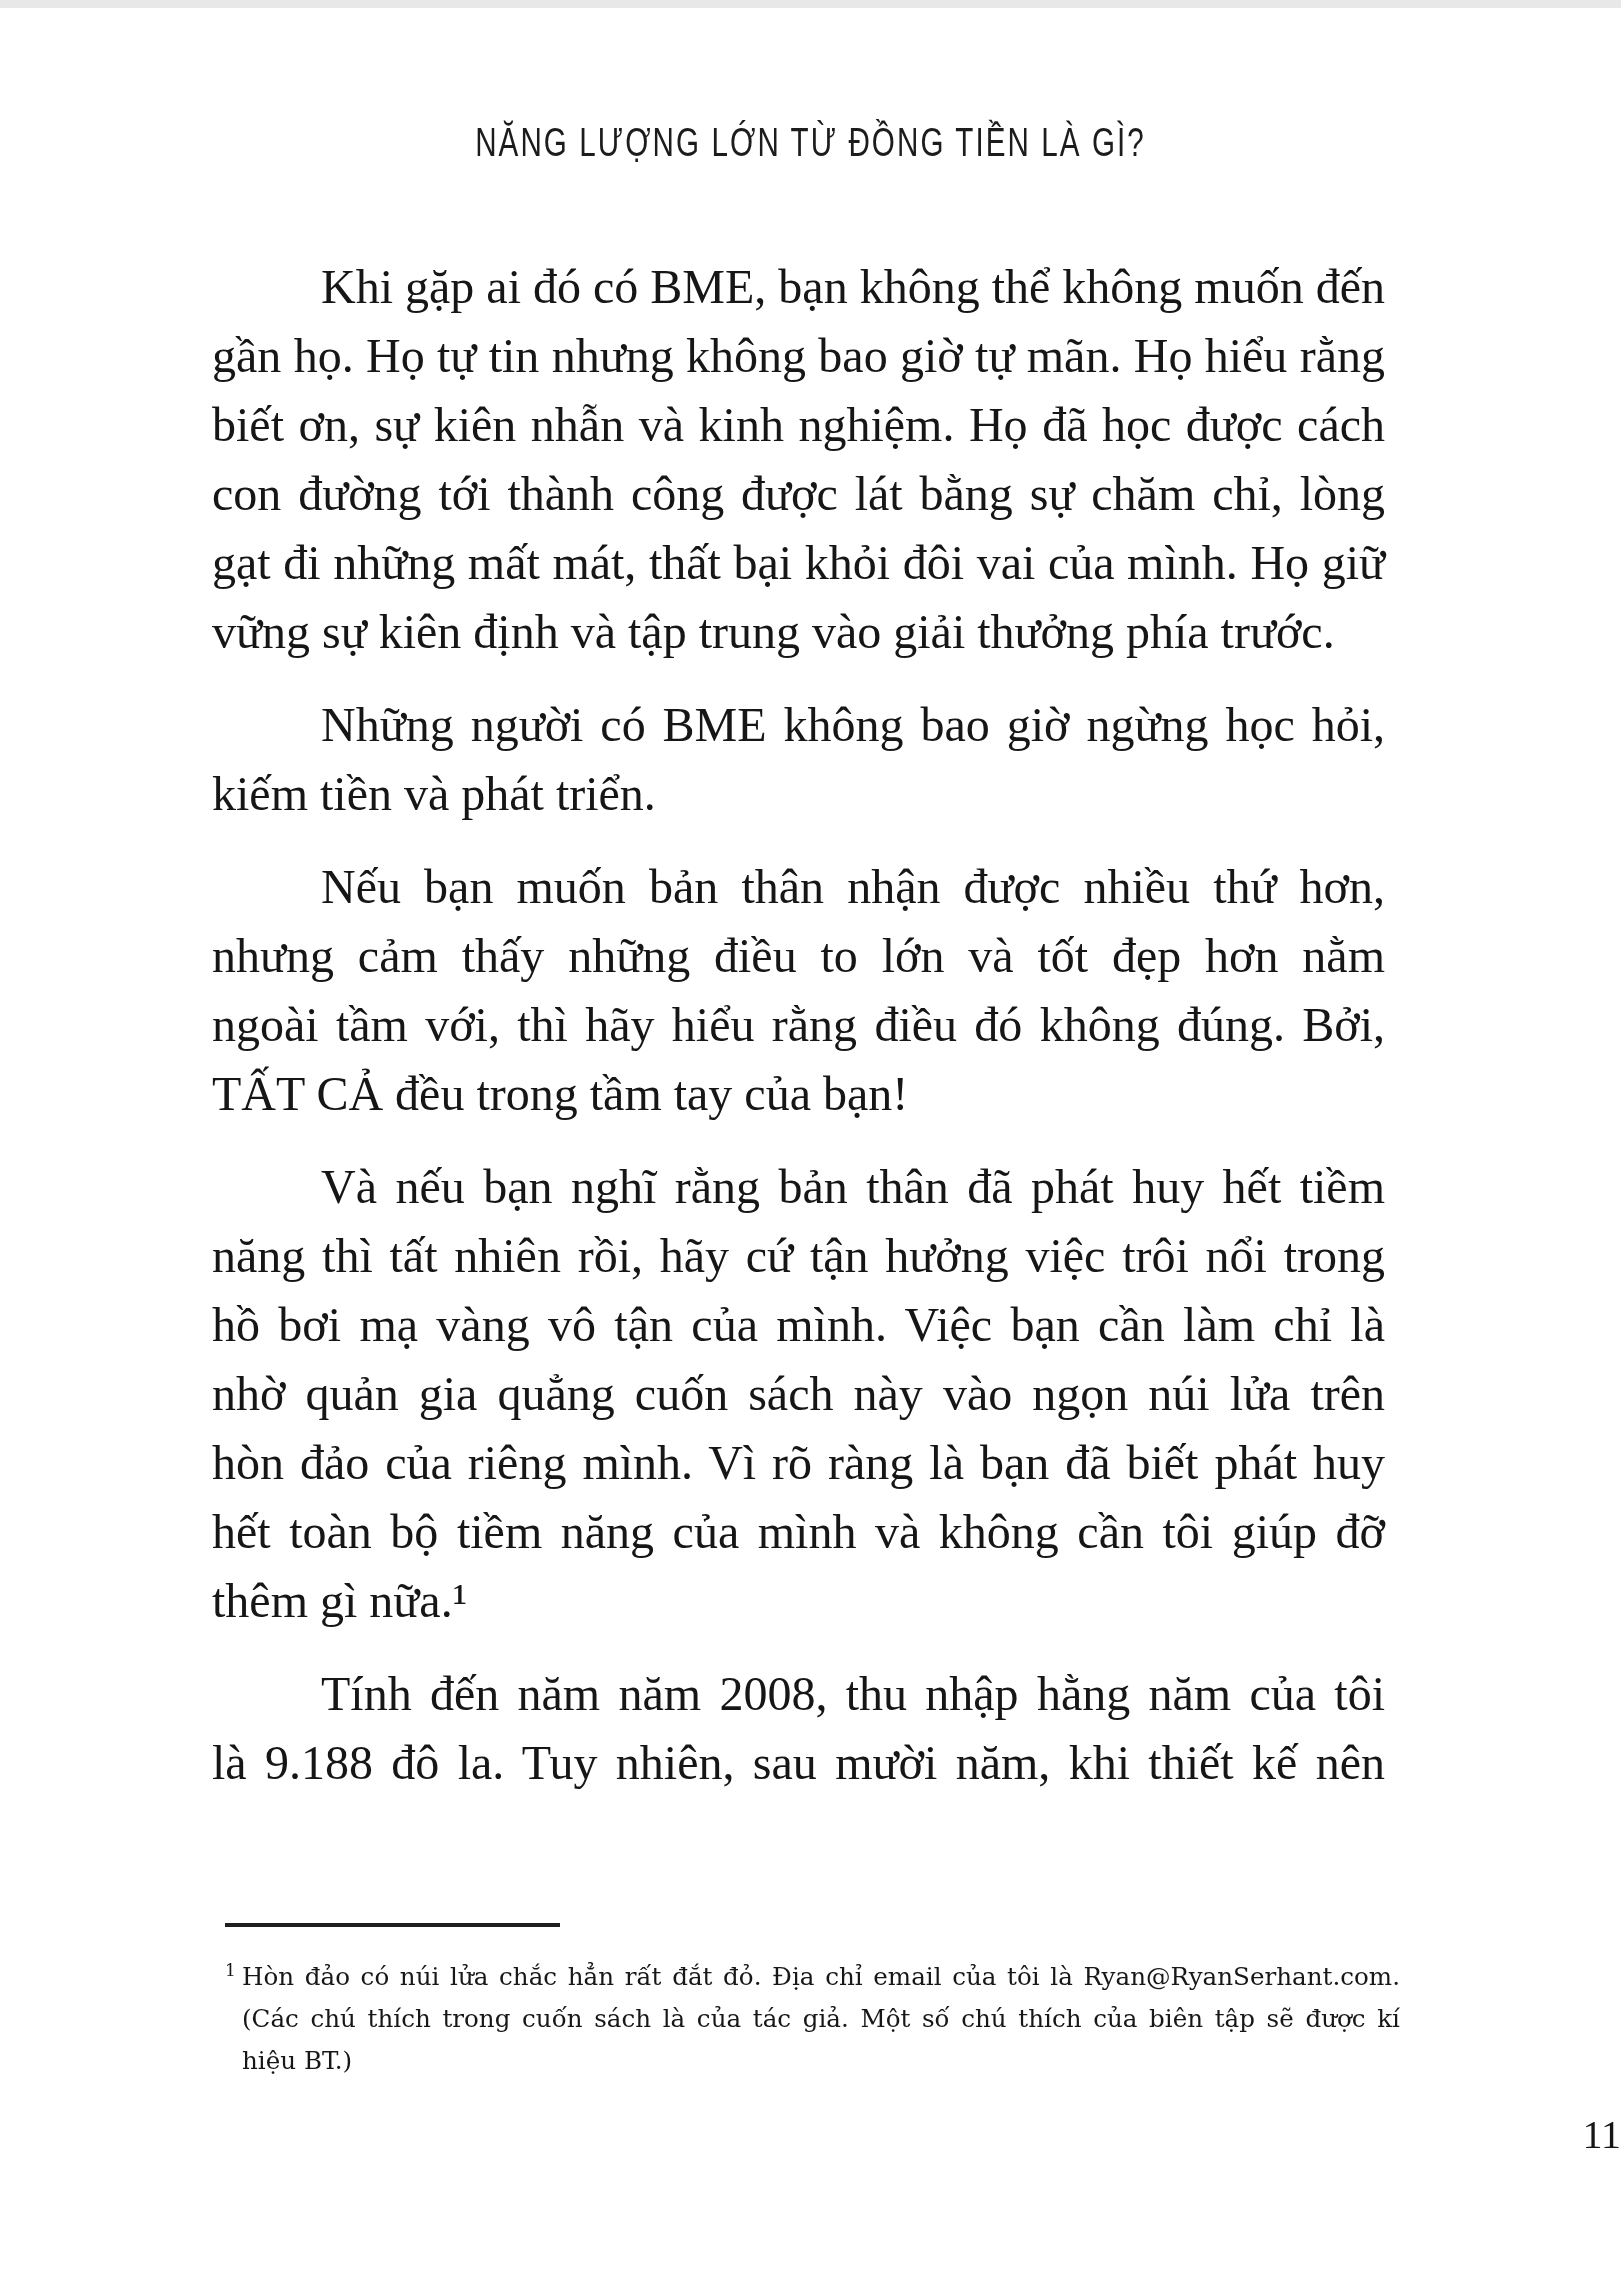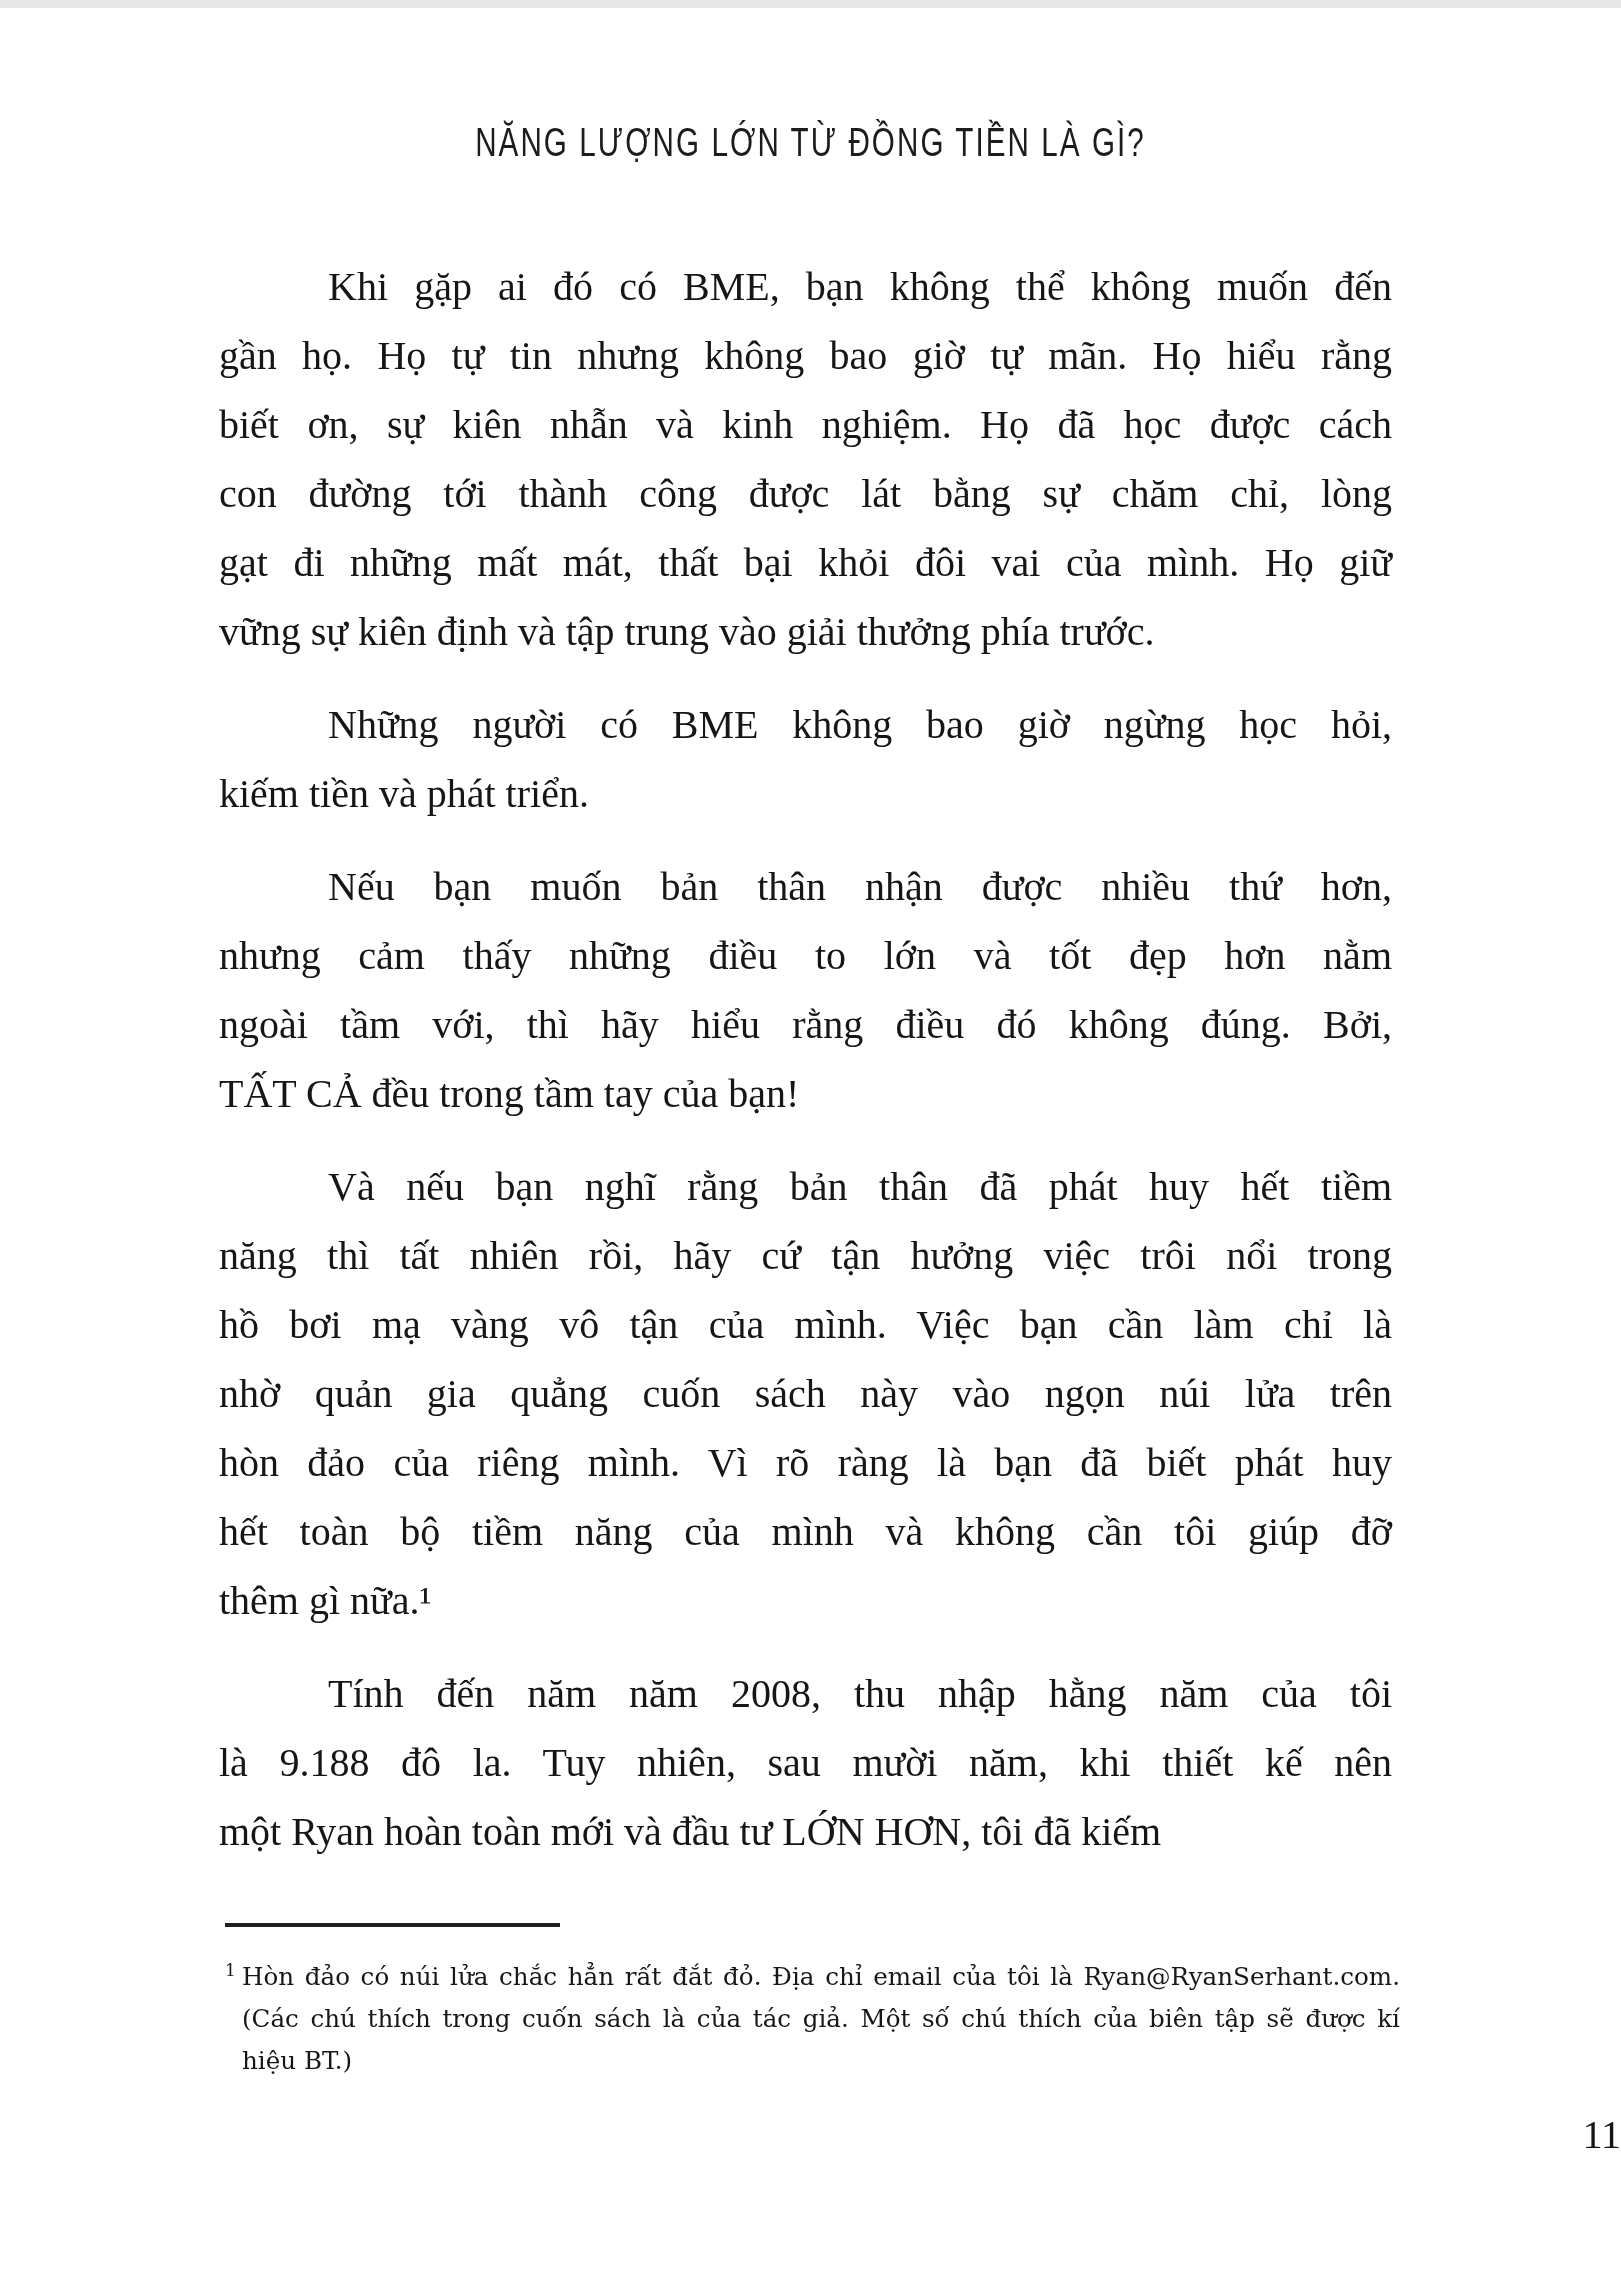--- a/index.html
+++ b/index.html
@@ -24,24 +24,24 @@
     line-height: 49px;
     letter-spacing: 2.8px;
     white-space: nowrap;
     color: #1c1c1c;
     transform: scaleX(0.74);
     transform-origin: 50% 50%;
     font-weight: 400;
   }
   .body-text {
     position: absolute;
-    left: 219px;
+    left: 212px;
     top: 244px;
     width: 1173px;
-    font-size: 40px;
+    font-size: 48px;
     line-height: 69px;
   }
   .para { margin: 0 0 24px 0; }
   .para:last-child { margin-bottom: 0; }
   .line {
     height: 69px;
     text-align: justify;
     text-align-last: justify;
     -moz-text-align-last: justify;
     white-space: normal;
@@ -125,21 +125,20 @@
       <div class="line">hồ bơi mạ vàng vô tận của mình. Việc bạn cần làm chỉ là</div>
       <div class="line">nhờ quản gia quẳng cuốn sách này vào ngọn núi lửa trên</div>
       <div class="line">hòn đảo của riêng mình. Vì rõ ràng là bạn đã biết phát huy</div>
       <div class="line">hết toàn bộ tiềm năng của mình và không cần tôi giúp đỡ</div>
       <div class="line plast">thêm gì nữa.¹</div>
     </div>
 
     <div class="para">
       <div class="line first">Tính đến năm năm 2008, thu nhập hằng năm của tôi</div>
       <div class="line">là 9.188 đô la. Tuy nhiên, sau mười năm, khi thiết kế nên</div>
-      <div class="line plast">một Ryan hoàn toàn mới và đầu tư LỚN HƠN, tôi đã kiếm</div>
     </div>
 
   </div>
 
   <div class="fn-rule"></div>
 
   <div class="footnote">
     <div class="fn-line fnfirst">
       <span class="fn-marker">1</span>
     </div>

